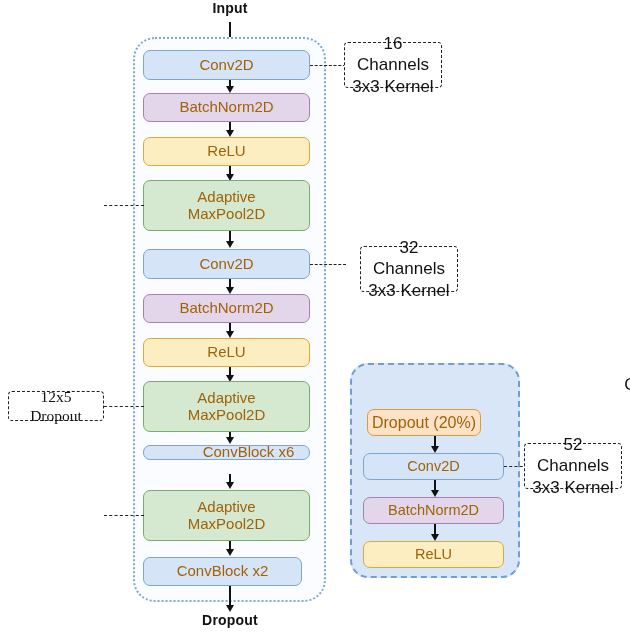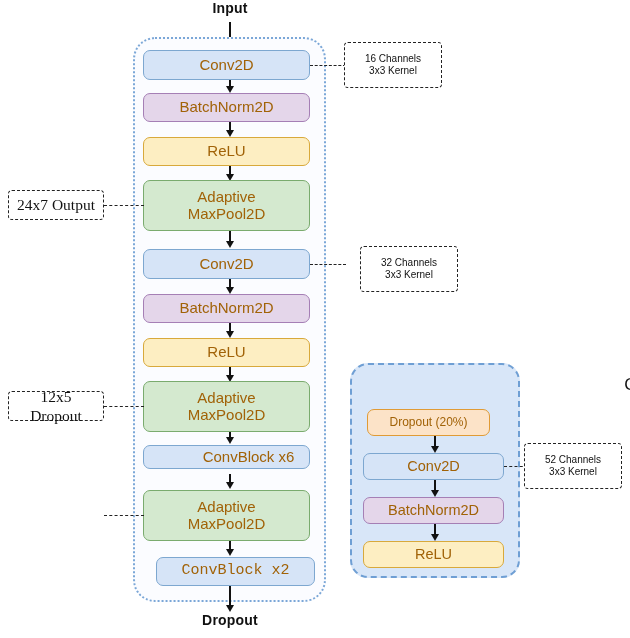--- a/index.html
+++ b/index.html
@@ -81,21 +81,21 @@
     position: absolute;
     box-sizing: border-box;
     border: 1.6px dashed #222;
     border-radius: 4px;
     background: #ffffff;
     display: flex;
     flex-direction: column;
     align-items: center;
     justify-content: center;
     text-align: center;
-    font-size: 10px;
+    font-size: 17px;
     line-height: 1.25;
     color: #111;
     white-space: pre-line;
     padding: 2px 4px;
   }
   .callout.serif {
     font-family: "Liberation Serif", serif;
     font-size: 15.5px;
   }
 
@@ -169,59 +169,58 @@
 
   <div class="arrow-line" style="left:229.2px; top:367px; height:9px;"></div>
   <div class="arrow-head" style="left:225.5px; top:375px;"></div>
 
   <div class="layer pool" style="left:143px; top:381px; width:167px; height:51px;">Adaptive
 MaxPool2D</div>
 
   <div class="arrow-line" style="left:229.2px; top:432px; height:6px;"></div>
   <div class="arrow-head" style="left:225.5px; top:437px;"></div>
 
-  <div class="layer block" style="left:143px; top:445px; width:167px; height:24px;padding-left:44px;">ConvBlock x6</div>
+  <div class="layer block" style="left:143px; top:445px; width:167px; height:15px;padding-left:44px;">ConvBlock x6</div>
 
   <div class="arrow-line" style="left:229.2px; top:474px; height:9px;"></div>
   <div class="arrow-head" style="left:225.5px; top:482px;"></div>
 
   <div class="layer pool" style="left:143px; top:490px; width:167px; height:51px;">Adaptive
 MaxPool2D</div>
 
   <div class="arrow-line" style="left:229.2px; top:541px; height:9px;"></div>
   <div class="arrow-head" style="left:225.5px; top:549px;"></div>
 
-  <div class="layer block" style="left:156px; top:557px; width:159px; height:29px;font-family:Liberation Mono, monospace;">ConvBlock x2</div>
+  <div class="layer block" style="left:143px; top:557px; width:159px; height:29px;">ConvBlock x2</div>
 
   <div class="arrow-line" style="left:229.2px; top:586px; height:20px;"></div>
   <div class="arrow-head" style="left:225.5px; top:605px;"></div>
 
   <div class="endpoint-label" style="left:180px; top:612px; width:100px;">Dropout</div>
 
   <div class="leader" style="left:310px; top:65px; width:36px;"></div>
   <div class="callout" style="left:344px; top:42px; width:98px; height:46px;">16 Channels
 3x3 Kernel</div>
 
   <div class="leader" style="left:310px; top:264px; width:36px;"></div>
   <div class="callout" style="left:360px; top:246px; width:98px; height:46px;">32 Channels
 3x3 Kernel</div>
 
   <div class="leader" style="left:104px; top:205px; width:40px;"></div>
-  <div class="callout serif" style="left:8px; top:190px; width:96px; height:30px;">24x7 Output</div>
 
   <div class="leader" style="left:104px; top:406px; width:40px;"></div>
   <div class="callout serif" style="left:8px; top:391px; width:96px; height:30px;">12x5 Dropout</div>
 
   <div class="leader" style="left:104px; top:515px; width:40px;"></div>
 
   <div class="convblock-panel" style="left:350px; top:363px; width:170px; height:215px;"></div>
 
   <div class="convblock-title" style="left:350px; top:375px;">ConvBlock</div>
 
-  <div class="layer dropout" style="left:367px; top:409px; width:123px; height:27px; font-size:12px;">Dropout (20%)</div>
+  <div class="layer dropout" style="left:367px; top:409px; width:114px; height:27px; font-size:16px;">Dropout (20%)</div>
 
   <div class="arrow-line" style="left:434.2px; top:436px; height:11px;"></div>
   <div class="arrow-head" style="left:430.5px; top:446px;"></div>
 
   <div class="layer conv" style="left:363px; top:453px; width:141px; height:27px; font-size:14.5px;">Conv2D</div>
 
   <div class="arrow-line" style="left:434.2px; top:480px; height:11px;"></div>
   <div class="arrow-head" style="left:430.5px; top:490px;"></div>
 
   <div class="layer bn" style="left:363px; top:497px; width:141px; height:27px; font-size:14.5px;">BatchNorm2D</div>

